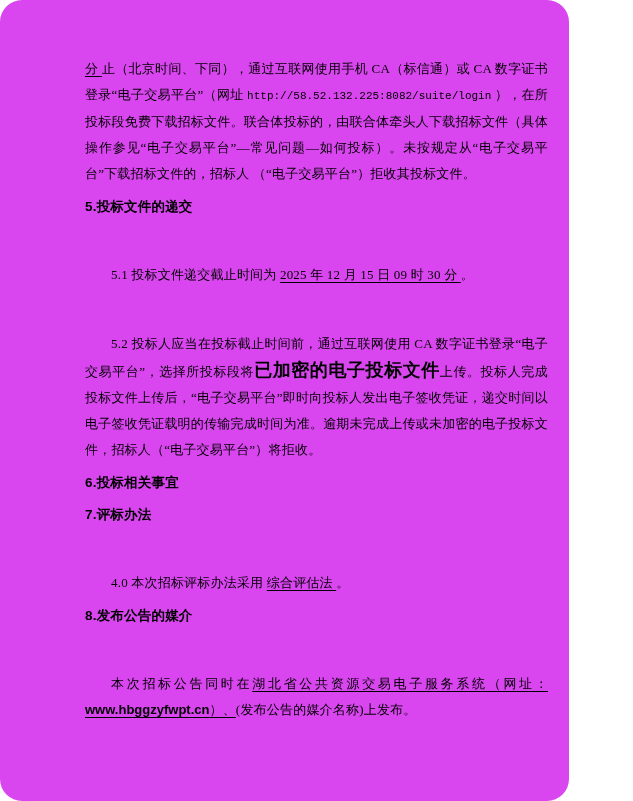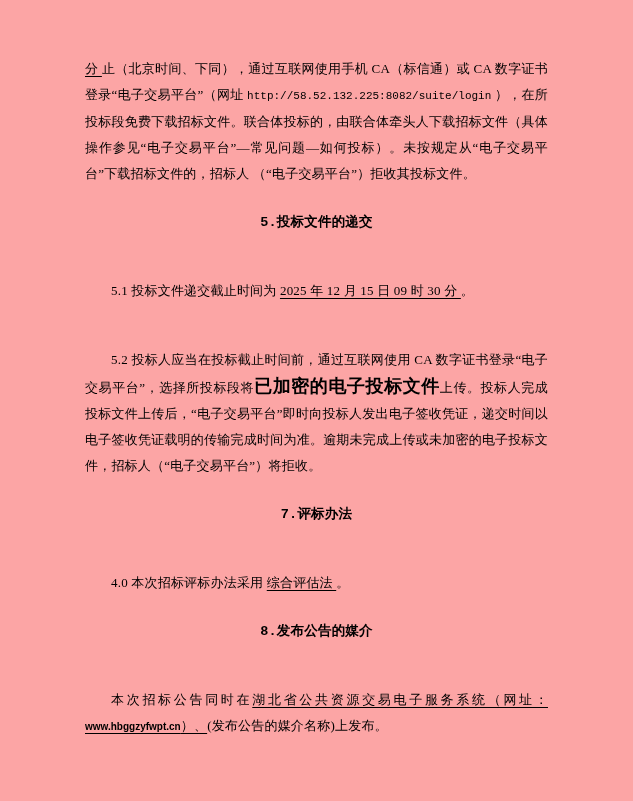--- a/index.html
+++ b/index.html
@@ -4,52 +4,53 @@
 <style>
   html, body {
     margin: 0;
     padding: 0;
     background: #ffffff;
     color: #000000;
     font-family: "Liberation Serif", serif;
   }
   .page {
     position: relative;
-    width: 633px;
+    width: 569px;
     height: 801px;
-    background: #fca5a5;
+    background: #d946ef;
     overflow: hidden;
+    border-radius: 22px;
   }
   .doc {
     position: absolute;
     left: 85px;
     top: 56px;
     width: 463px;
     font-size: 13px;
     line-height: 26px;
     text-align: justify;
     letter-spacing: 0.2px;
   }
   .para { margin: 0; }
   .para.indent { text-indent: 26px; margin-top: 43px; }
   .para.space-before { margin-top: 9px; }
   .heading {
-    font-family: Liberation Mono, monospace;
+    font-family: Liberation Sans, sans-serif;
     font-weight: bold;
     font-size: 13.5px;
     line-height: 24px;
-    margin-top: 24px;
+    margin-top: 8px;
     margin-bottom: 2px;
-    text-align: center;
+    text-align: left;
     text-indent: 0;
   }
   .u { text-decoration: underline; text-underline-offset: 3px; }
   .b { font-weight: bold; font-family: Liberation Serif, serif; font-size: 18px; }
   .mono { font-family: "Liberation Mono", monospace; font-size: 11px; letter-spacing: 0; }
-  .sans { font-family: "Liberation Sans", sans-serif; font-size: 10px; font-weight: bold; letter-spacing: 0; }
+  .sans { font-family: "Liberation Sans", sans-serif; font-size: 13px; font-weight: bold; letter-spacing: 0; }
   .checkbox {
     display: inline-block;
     width: 12px;
     height: 12px;
     vertical-align: -1px;
     margin: 0 3px 0 1px;
     box-sizing: border-box;
   }
   .checkbox.checked {
     background: #000000;
@@ -66,18 +67,19 @@
 </style>
 </head>
 <body>
 
 <div class="page">
   <div class="doc">
       <div class="para"><span class="u">分 </span><span class="">止（北京时间、下同），通过互联网使用手机 CA（标信通）或 CA 数字证书登录“电子交易平台”（网址 </span><span class="mono">http://58.52.132.225:8082/suite/login</span><span class=""> ），在所投标段免费下载招标文件。联合体投标的，由联合体牵头人下载招标文件（具体操作参见“电子交易平台”—常见问题—如何投标）。未按规定从“电子交易平台”下载招标文件的，招标人 （“电子交易平台”）拒收其投标文件。</span></div>
       <div class="heading"><span class="">5.投标文件的递交</span></div>
       <div class="para indent"><span class="">5.1 投标文件递交截止时间为 </span><span class="u">2025 年 12 月 15 日 09 时 30 分 </span><span class="">。</span></div>
       <div class="para indent"><span class="">5.2 投标人应当在投标截止时间前，通过互联网使用 CA 数字证书登录“电子交易平台”，选择所投标段将</span><span class="b">已加密的电子投标文件</span><span class="">上传。投标人完成投标文件上传后，“电子交易平台”即时向投标人发出电子签收凭证，递交时间以电子签收凭证载明的传输完成时间为准。逾期未完成上传或未加密的电子投标文件，招标人（“电子交易平台”）将拒收。</span></div>
+      <div class="heading"><span class="">6.投标相关事宜</span></div>
       <div class="heading"><span class="">7.评标办法</span></div>
       <div class="para indent"><span class="">4.0 本次招标评标办法采用 </span><span class="u">综合评估法 </span><span class="">。</span></div>
       <div class="heading"><span class="">8.发布公告的媒介</span></div>
       <div class="para indent"><span class="">本次招标公告同时在</span><span class="u">湖北省公共资源交易电子服务系统（网址： </span><span class="u sans">www.hbggzyfwpt.cn</span><span class="u">）、</span><span class="">(发布公告的媒介名称)上发布。</span></div>
     </div>
 </div>
 
 </body></html>

